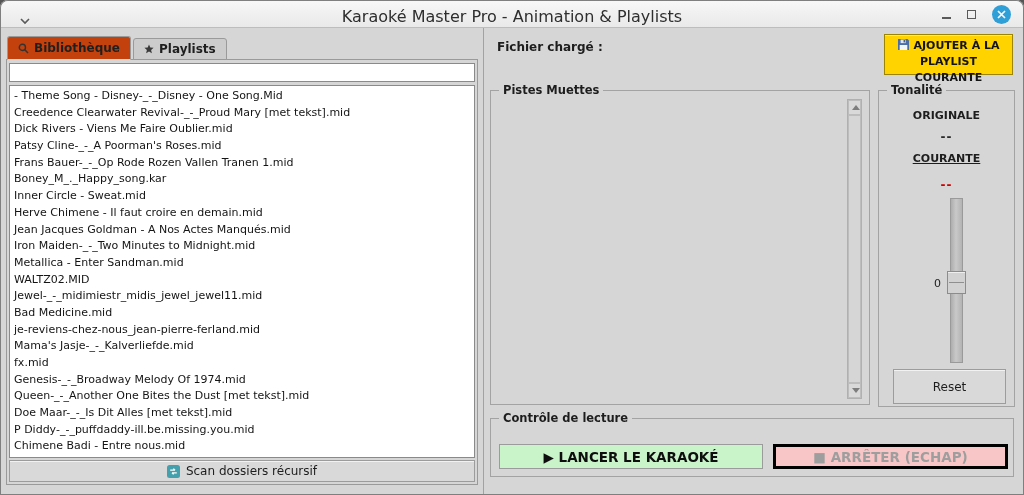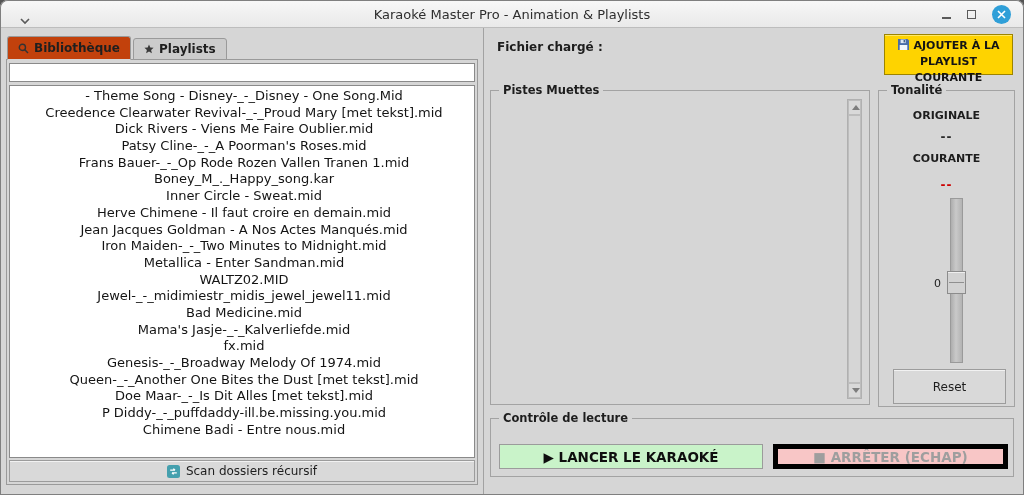--- a/index.html
+++ b/index.html
@@ -15,21 +15,21 @@
 
   
   #titlebar {
     position:absolute; left:1px; top:1px; right:1px; height:27px;
     background:linear-gradient(#f7f7f7,#e9e9e9);
     border-bottom:1px solid #bdbdbd;
     border-radius:7px 7px 0 0;
   }
   .tb-title {
     position:absolute; left:0; right:0; top:6px; text-align:center;
-    font-size:13px; color:#2e2e2e;
+    font-size:16px; color:#2e2e2e;
   }
   .tb-menu { position:absolute; left:18px; top:9px; width:12px; height:8px; cursor:pointer; }
   .tb-btns { position:absolute; right:12px; top:0; height:27px; display:flex; align-items:center; gap:16px; }
   .tb-min { width:9px; height:2px; background:#5a5a5a; margin-top:6px; }
   .tb-max { width:9px; height:9px; border:1.5px solid #5a5a5a; background:transparent; }
   .tb-close {
     width:19px; height:19px; border-radius:50%; background:#2f9fd8;
     display:flex; align-items:center; justify-content:center;
   }
 
@@ -54,22 +54,22 @@
     position:absolute; left:2px; top:3px; width:466px; height:19px;
     border:1px solid #8a8a8a; background:#ffffff; font-size:12px; padding:0 4px;
     font-family:inherit;
   }
   .listbox {
     position:absolute; left:2px; top:25px; width:466px; height:373px;
     border:1px solid #8a8a8a; background:#ffffff; overflow:hidden;
     list-style:none; padding-top:2px;
   }
   .listbox li {
-    height:16.7px; line-height:16.7px; font-size:13px; color:#141414;
-    padding-left:4px; white-space:nowrap; cursor:default;text-align:center;
+    height:16.7px; line-height:16.7px; font-size:11px; color:#141414;
+    padding-left:4px; white-space:nowrap; cursor:default;
   }
   .scan-btn {
     position:absolute; left:2px; bottom:2px; width:466px; height:22px;
     background:#d9d9d9; border:1px solid #9c9c9c;
     box-shadow:inset 0 1px 0 #f2f2f2;
     display:flex; align-items:center; justify-content:center; gap:6px;
     font-size:12px; color:#1d1d1d; font-family:inherit; cursor:pointer;
   }
 
   
@@ -105,21 +105,21 @@
   }
   .vs-up::after { top:4px; border-bottom:5px solid #7d7d7d; }
   .vs-down::after { top:4px; border-top:5px solid #7d7d7d; }
   .vs-track { flex:1; background:#dedede; }
   .vs-thumb { height:100%; background:#d6d6d6; border:1px solid #bdbdbd; }
 
   
   .ton-text { position:absolute; left:0; right:0; text-align:center; }
   .t-orig-label { top:18px; font-size:11px; font-weight:600; color:#1d1d1d; }
   .t-orig-val  { top:39px; font-size:12px; font-weight:700; color:#2a2a2a; letter-spacing:1px; }
-  .t-cur-label { top:61px; font-size:11px; font-weight:600; color:#1d1d1d; }
+  .t-cur-label { top:61px; font-size:11px; font-weight:600; color:#1d1d1d;text-decoration:underline; }
   .t-cur-val   { top:87px; font-size:12px; font-weight:700; letter-spacing:1px; }
 
   .slider-groove {
     position:absolute; left:71px; top:107px; width:13px; height:165px;
     background:linear-gradient(90deg,#adadad,#c9c9c9 45%,#b3b3b3);
     border:1px solid #9a9a9a;
   }
   .slider-handle {
     position:absolute; left:68px; top:180px; width:19px; height:23px;
     background:#d2d2d2; border:1px solid #8c8c8c;
@@ -137,21 +137,21 @@
   }
 
   
   .start-btn {
     position:absolute; left:8px; top:25px; width:264px; height:25px;
     background:#c9f3c9; border:1px solid #9b9b9b;
     font-size:13.5px; font-weight:700; color:#0e0e0e; font-family:inherit; cursor:pointer;
   }
   .stop-btn {
     position:absolute; left:282px; top:25px; width:235px; height:25px;
-    background:#f8c6c6; border:5px solid #000000;
+    background:#f8c6c6; border:3px solid #000000;
     font-size:13.5px; font-weight:700; color:#9e9e9e; font-family:inherit;
   }
 </style>
 </head>
 <body>
 
 <div id="window">
 
   <div id="titlebar">
     <span class="tb-menu">
@@ -200,20 +200,21 @@
         <li>Frans Bauer-_-_Op Rode Rozen Vallen Tranen 1.mid</li>
         <li>Boney_M_._Happy_song.kar</li>
         <li>Inner Circle - Sweat.mid</li>
         <li>Herve Chimene - Il faut croire en demain.mid</li>
         <li>Jean Jacques Goldman - A Nos Actes Manqués.mid</li>
         <li>Iron Maiden-_-_Two Minutes to Midnight.mid</li>
         <li>Metallica - Enter Sandman.mid</li>
         <li>WALTZ02.MID</li>
         <li>Jewel-_-_midimiestr_midis_jewel_jewel11.mid</li>
         <li>Bad Medicine.mid</li>
+        <li>je-reviens-chez-nous_jean-pierre-ferland.mid</li>
         <li>Mama's Jasje-_-_Kalverliefde.mid</li>
         <li>fx.mid</li>
         <li>Genesis-_-_Broadway Melody Of 1974.mid</li>
         <li>Queen-_-_Another One Bites the Dust [met tekst].mid</li>
         <li>Doe Maar-_-_Is Dit Alles [met tekst].mid</li>
         <li>P Diddy-_-_puffdaddy-ill.be.missing.you.mid</li>
         <li>Chimene Badi - Entre nous.mid</li>
       </ul>
     <button class="scan-btn">
       <svg width="13" height="13" viewBox="0 0 13 13">

